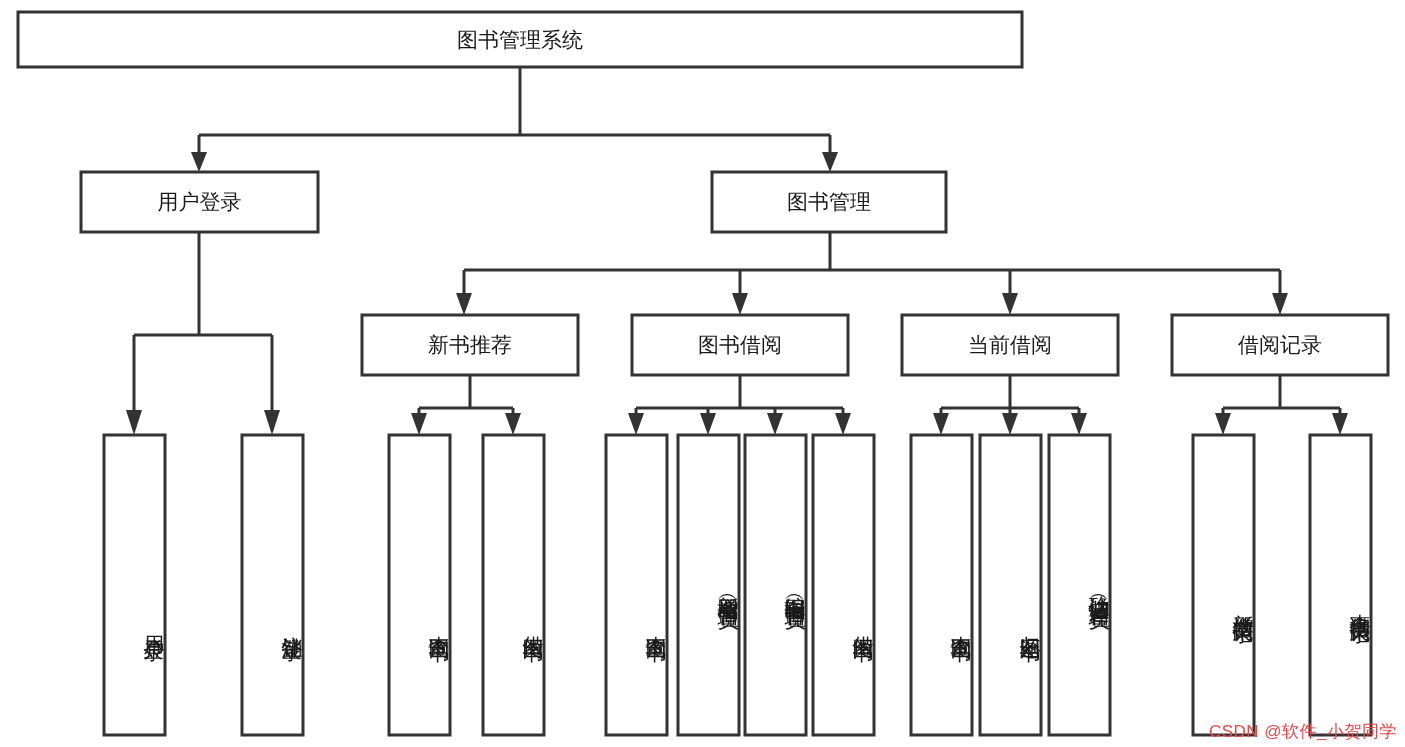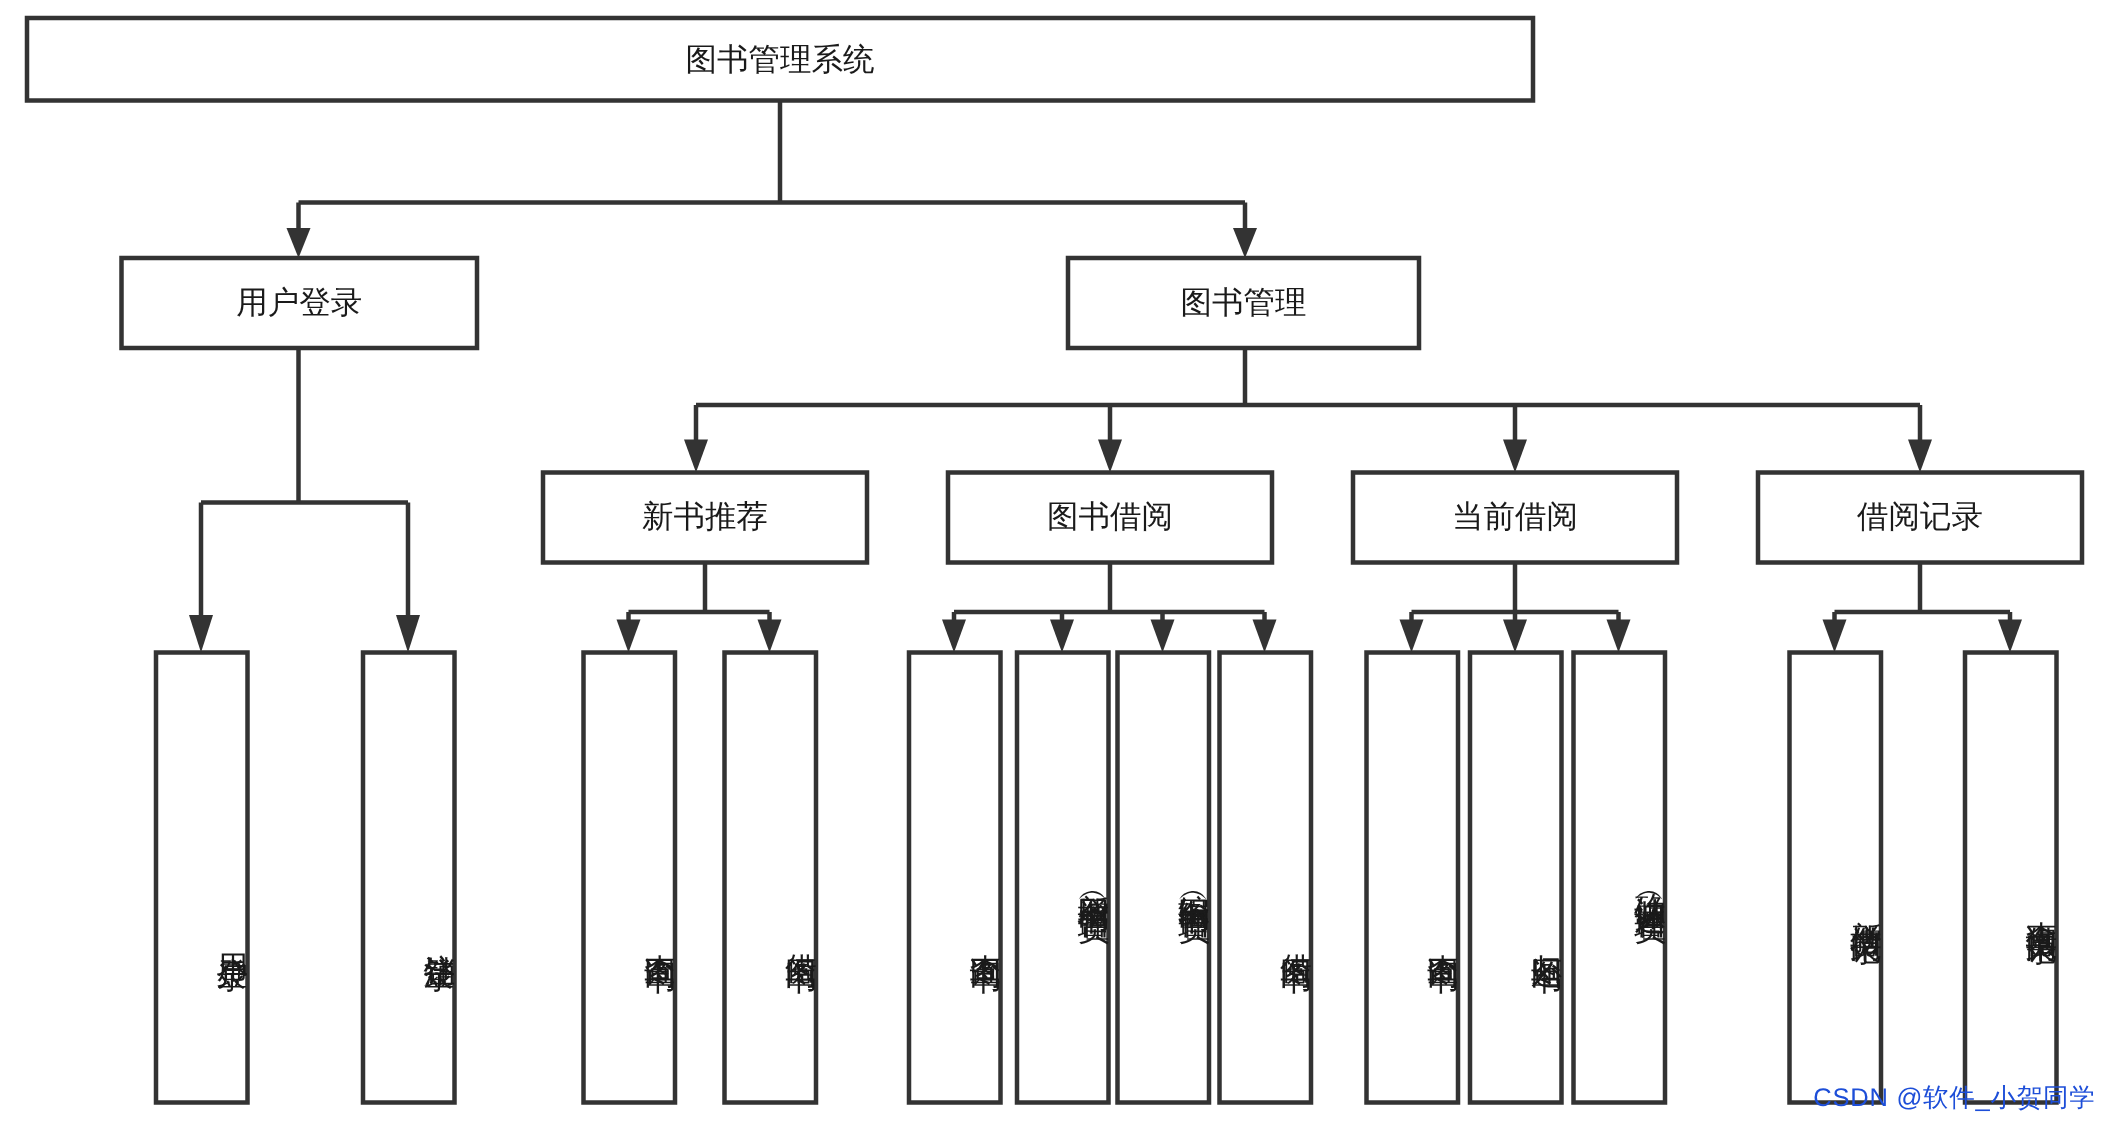--- a/index.html
+++ b/index.html
@@ -62,21 +62,21 @@
     display: flex;
     align-items: flex-start;
     justify-content: center;
   }
   .watermark {
     position: absolute;
     right: 8px;
     bottom: 4px;
     font-family: "Liberation Sans", "DejaVu Sans", sans-serif;
     font-size: 17px;
-    color: #1d4ed8;
+    color: #ef4444;
     letter-spacing: 0.5px;
     white-space: nowrap;
   }
 </style>
 </head>
 <body>
 
 <div id="diagram-root">
 
   <svg id="flowchart" viewBox="0 0 1405 747">

